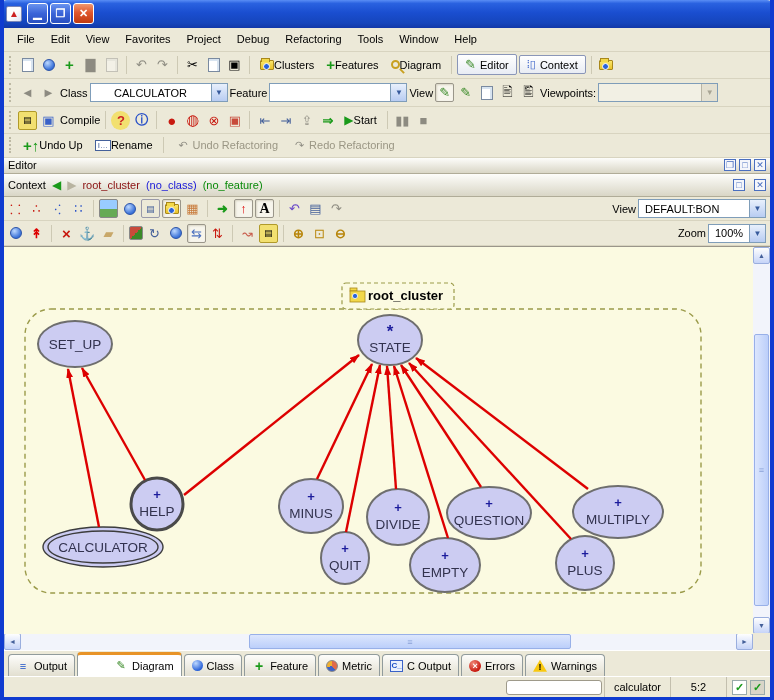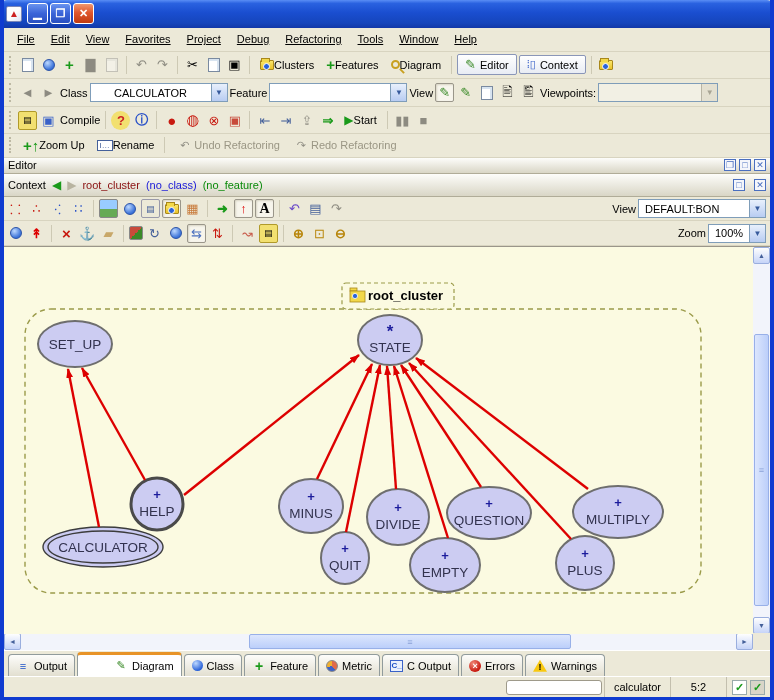--- a/index.html
+++ b/index.html
@@ -19,21 +19,21 @@
   .title-text { color:#fff; font-weight:bold; font-size:12px; white-space:pre; overflow:hidden;
                 text-overflow:ellipsis; flex:1; text-shadow:1px 1px 1px #123; }
   .tb-btns { display:flex; gap:2px; }
   .tb-btn { width:21px; height:21px; border:1px solid #fff; border-radius:3px; color:#fff; font-size:11px;
             font-weight:bold; display:flex; align-items:center; justify-content:center;
             background:linear-gradient(180deg,#6a93ee 0%,#3a64d8 50%,#2a50c0 100%); }
   .tb-btn.close { background:linear-gradient(180deg,#f0976f 0%,#e0572e 45%,#c03a10 100%); }
 
   
   .menubar { height:24px; display:flex; align-items:center; padding-left:6px; gap:2px;
-             border-bottom:1px solid #d8d4c0; background:#ece9d8;text-decoration:underline; }
+             border-bottom:1px solid #d8d4c0; background:#ece9d8; }
   .menu-item { padding:3px 7px; }
 
   
   .toolbar { display:flex; align-items:center; padding:0 2px; background:#ece9d8;
              border-bottom:1px solid #d8d4c0; gap:2px; }
   .row1{height:28px} .row2{height:28px} .row3{height:27px} .row4{height:24px}
   .grip { width:4px; height:70%; border-left:2px dotted #bdb9a4; margin:0 3px; }
   .sep  { width:1px; height:70%; background:#cdc9b4; margin:0 3px; }
   .i { width:19px; height:19px; display:flex; align-items:center; justify-content:center;
        font-size:13px; border-radius:2px; flex:none; }
@@ -275,21 +275,21 @@
     </span>
     <span class="sep"></span>
     <span class="i dis">▮▮</span>
     <span class="i dis">■</span>
   </div>
 
   <div class="toolbar row4">
     <span class="grip"></span>
     <span class="lbl-btn">
       <span class="gplus sm">+↑</span>
-      <span class="tlabel">Zoom Up</span>
+      <span class="tlabel">Undo Up</span>
     </span>
     <span class="lbl-btn">
       <span style="border:1px solid #44609a;color:#44609a;font-size:8px;padding:0 2px;background:#fff;">I…</span>
       <span class="tlabel">Rename</span>
     </span>
     <span class="sep"></span>
     <span class="lbl-btn">
       <span class="i dis sm">↶</span>
       <span class="tlabel gray-t">Undo Refactoring</span>
     </span>

